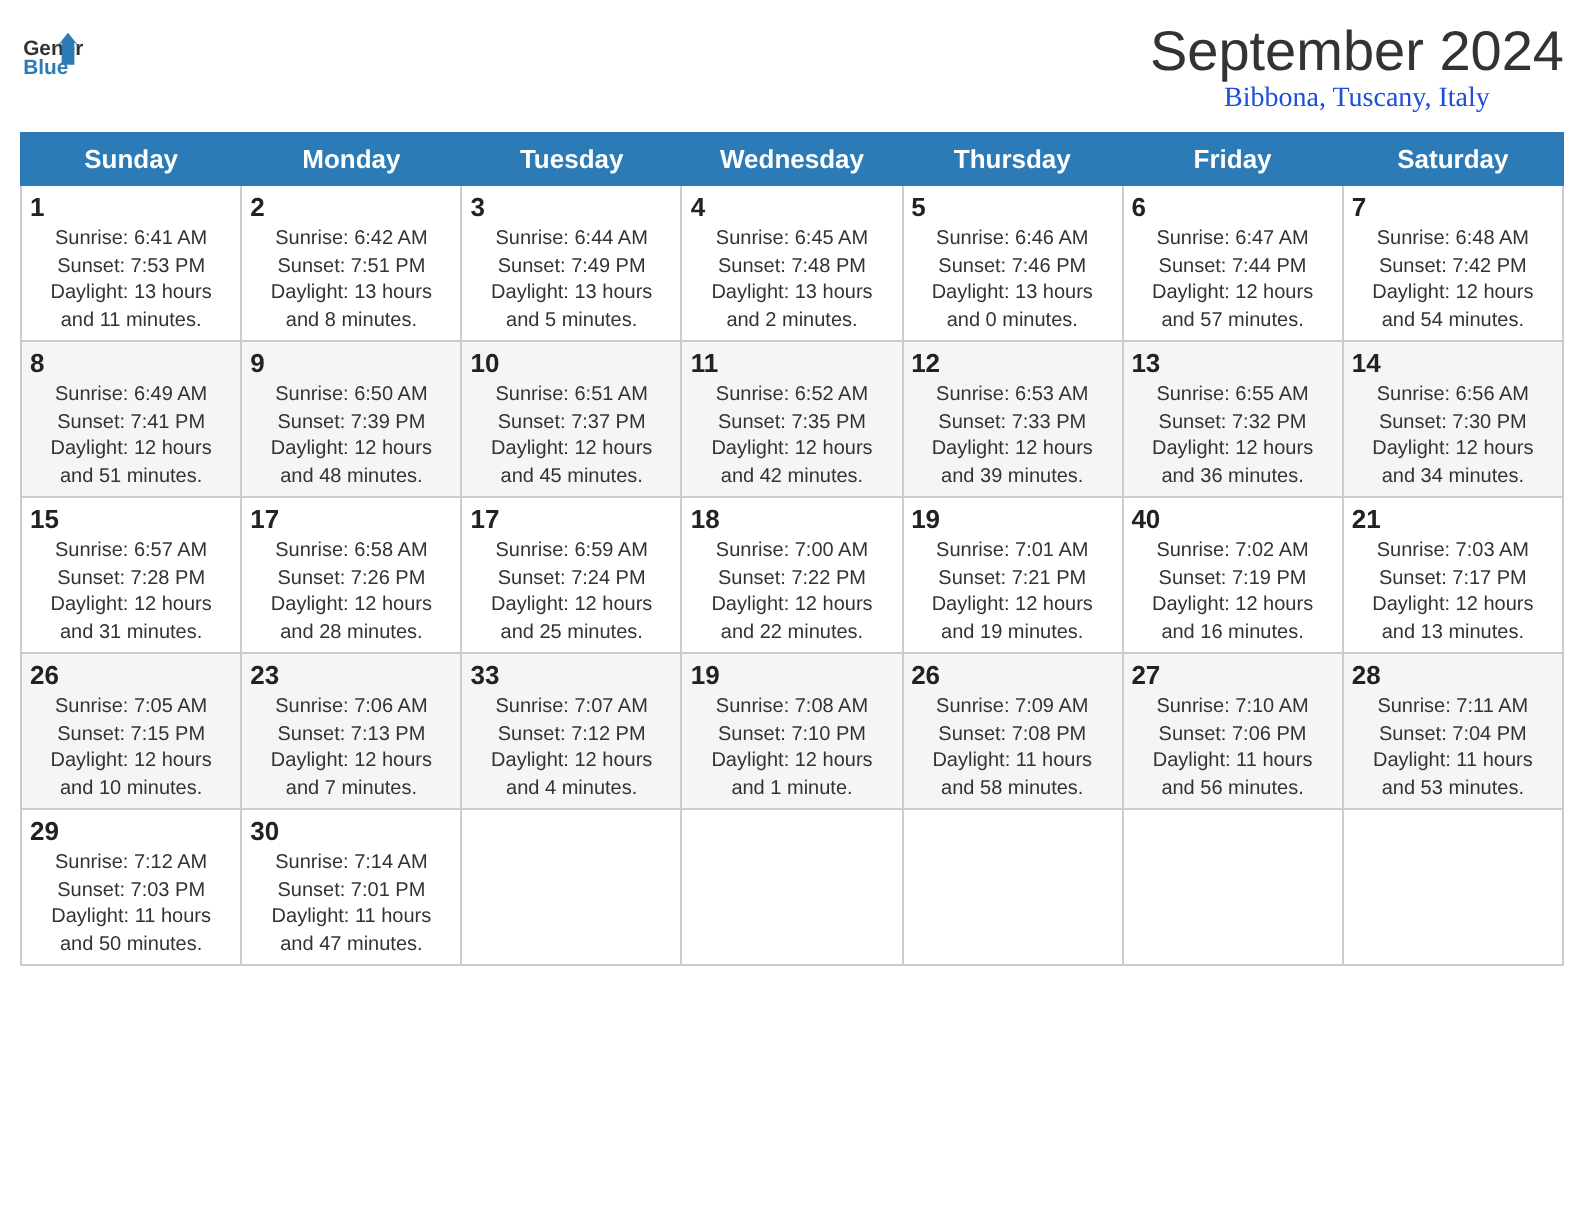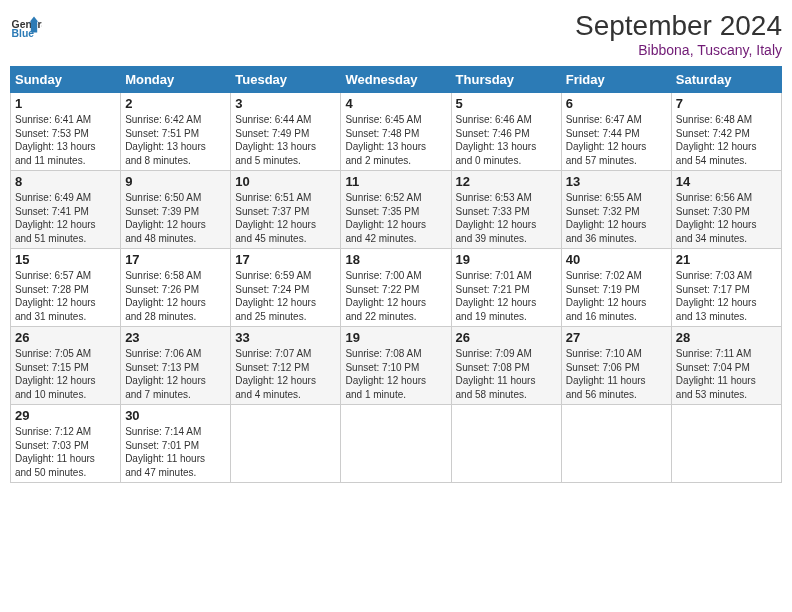--- a/index.html
+++ b/index.html
@@ -18,40 +18,41 @@
     }
     .logo {
       display: flex;
       align-items: center;
       gap: 4px;
     }
     .logo-icon {
       width: 32px;
       height: 32px;
     }
-    .title-section { text-align: right; }
+    .title-section { text-align: center; }
     .month-title {
       font-size: 28px;
       color: #333;
       font-weight: normal;
     }
     .location {
       font-size: 14px;
-      color: #701a75;
+      color: #1d4ed8;
+      font-family: Liberation Serif, serif;
     }
     .calendar {
       width: 100%;
       border-collapse: collapse;
       font-size: 10.5px;
     }
     .calendar th {
       background: #2c7bb6;
       color: #fff;
       padding: 5px 4px;
-      text-align: left;
+      text-align: center;
       font-size: 13px;
       font-weight: bold;
       border: 1px solid #2c7bb6;
     }
     .calendar td {
       border: 1px solid #ccc;
       vertical-align: top;
       padding: 3px 4px;
       width: 108px;
       min-height: 80px;
@@ -64,20 +65,21 @@
       font-size: 13px;
       font-weight: bold;
       color: #222;
       display: block;
       margin-bottom: 2px;
     }
     .day-info {
       font-size: 10px;
       color: #333;
       line-height: 1.35;
+      text-align: center;
     }
     .empty-cell {
       background: #f9f9f9;
     }
   </style>
 </head>
 <body>
 
 <div class="header">
   <div class="logo">

